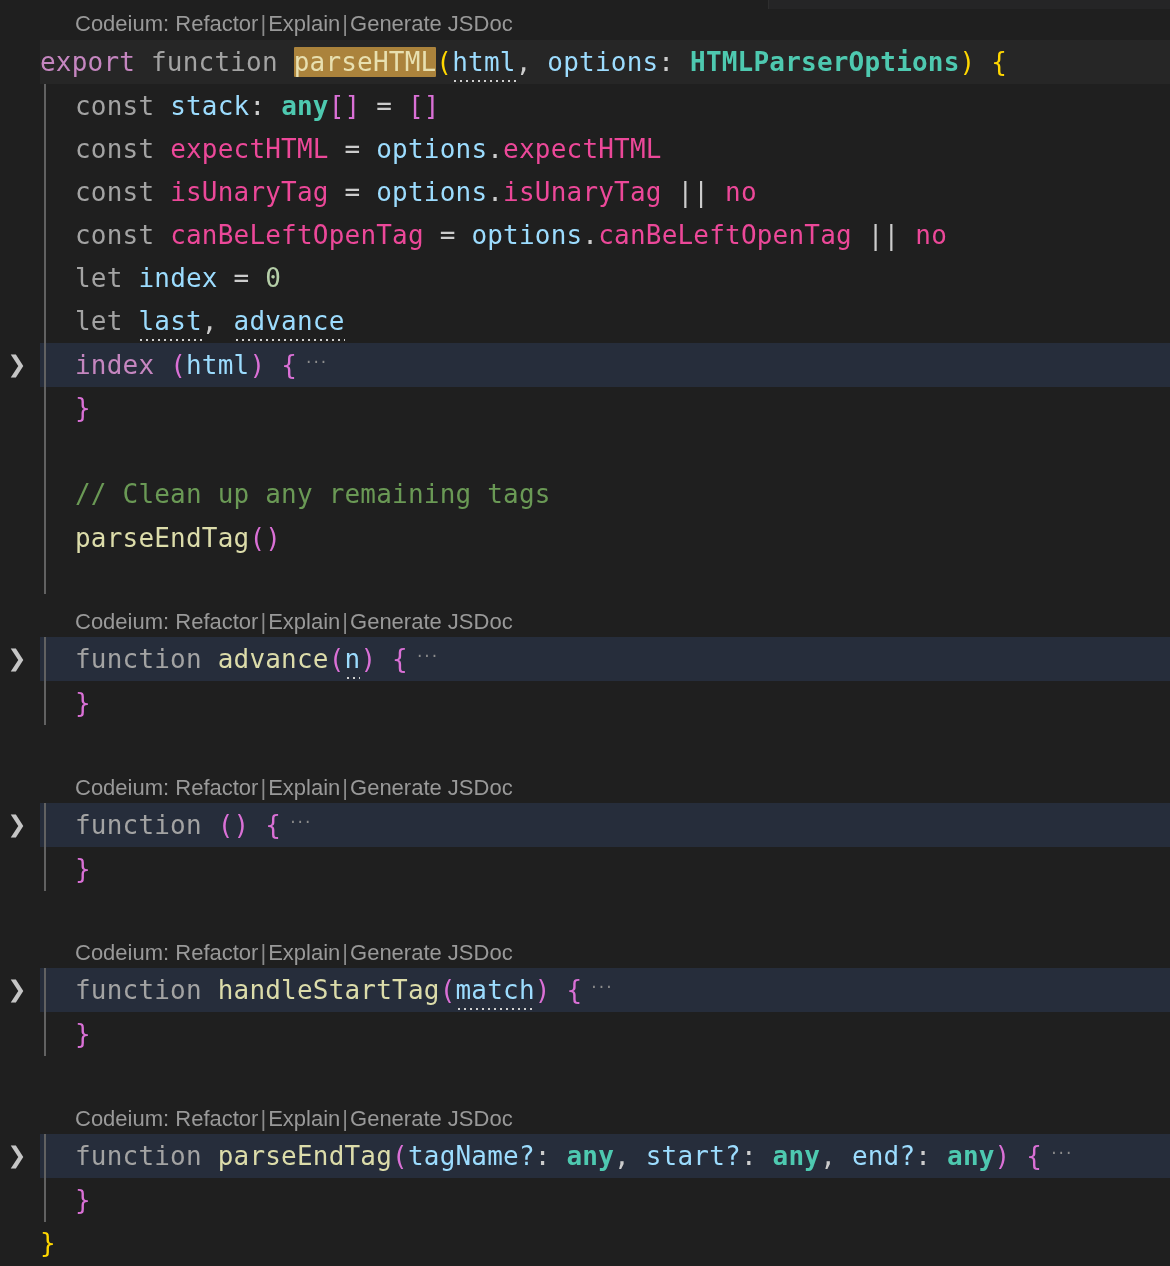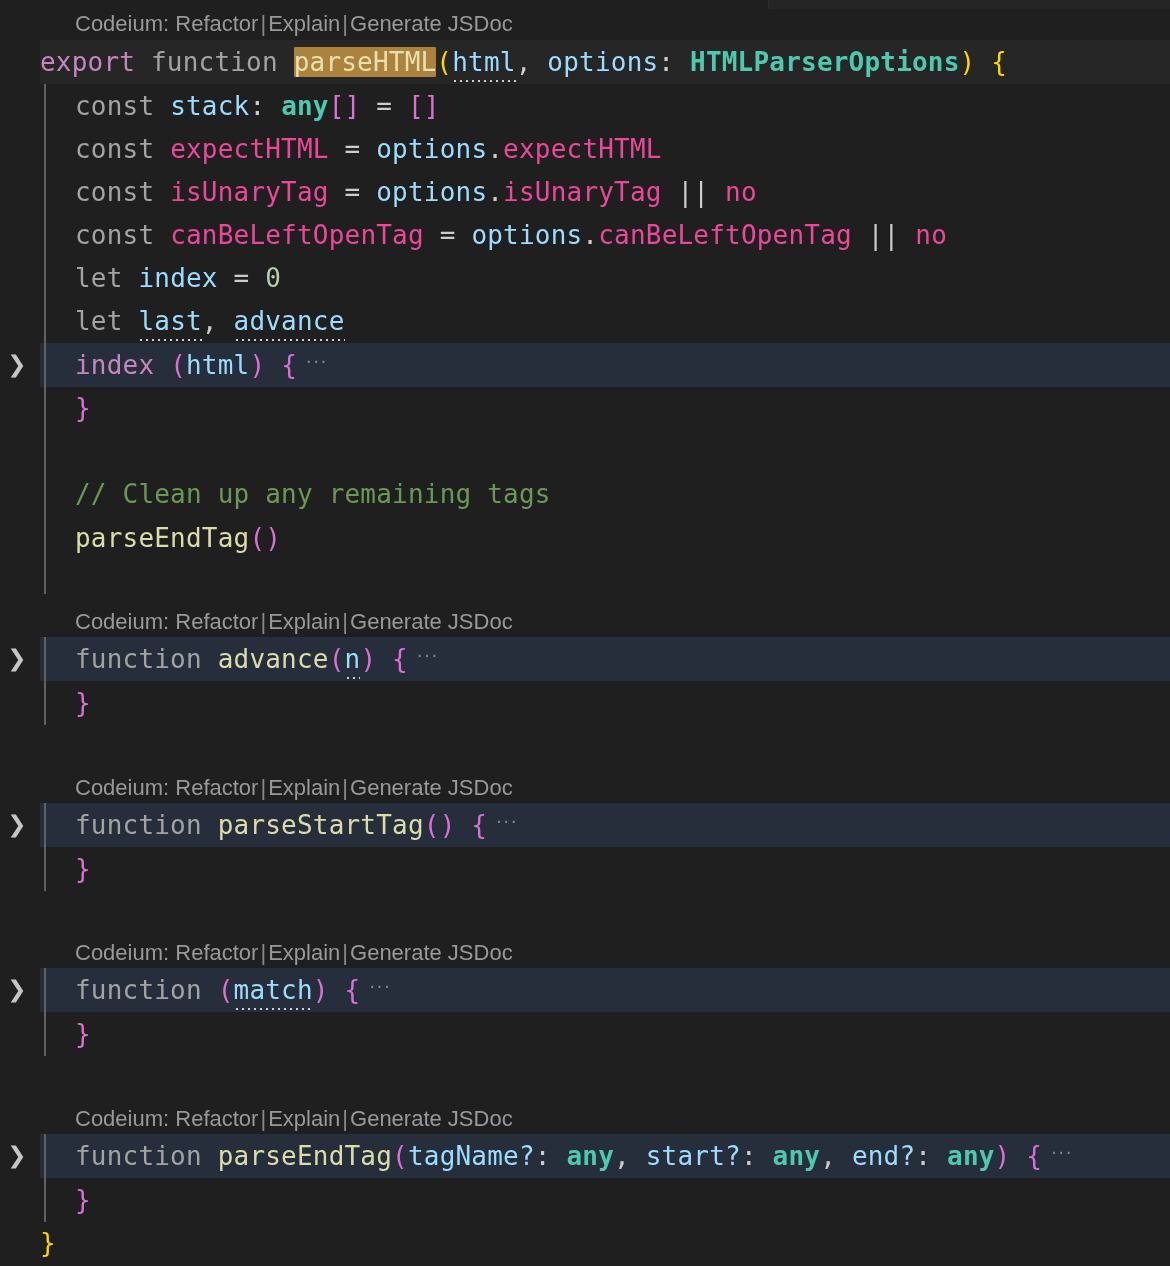--- a/index.html
+++ b/index.html
@@ -277,21 +277,21 @@
     <div class="row" style="top:770px;height:32px;">
       <div class="codelens" style="top:0;">
         <span>Codeium:</span><span>&nbsp;</span><span class="cl-link">Refactor</span><span class="cl-sep">|</span><span class="cl-link">Explain</span><span class="cl-sep">|</span><span class="cl-link">Generate JSDoc</span>
       </div>
     </div>
 
     <div class="row" style="top:803px;">
       <div class="rowbg folded"></div>
       <div class="fold-chevron">❯</div>
       <div class="code" style="left:75px;">
-        <span class="t-decl">function</span><span>&nbsp;</span><span class="t-fn">parseStartTag</span><span class="b-pink">()</span><span>&nbsp;</span><span class="b-pink">{</span><span class="fold-dots">···</span>
+        <span class="t-decl">function</span><span>&nbsp;</span><span class="b-pink">()</span><span>&nbsp;</span><span class="b-pink">{</span><span class="fold-dots">···</span>
       </div>
     </div>
 
     <div class="indent-guide" style="top:803px;height:88px;"></div>
 
     <div class="row" style="top:847px;">
       <div class="code" style="left:75px;">
         <span class="b-pink">}</span>
       </div>
     </div>
@@ -299,21 +299,21 @@
     <div class="row" style="top:935px;height:32px;">
       <div class="codelens" style="top:0;">
         <span>Codeium:</span><span>&nbsp;</span><span class="cl-link">Refactor</span><span class="cl-sep">|</span><span class="cl-link">Explain</span><span class="cl-sep">|</span><span class="cl-link">Generate JSDoc</span>
       </div>
     </div>
 
     <div class="row" style="top:968px;">
       <div class="rowbg folded"></div>
       <div class="fold-chevron">❯</div>
       <div class="code" style="left:75px;">
-        <span class="t-decl">function</span><span>&nbsp;</span><span class="b-pink">(</span><span class="t-var squig">match</span><span class="b-pink">)</span><span>&nbsp;</span><span class="b-pink">{</span><span class="fold-dots">···</span>
+        <span class="t-decl">function</span><span>&nbsp;</span><span class="t-fn">handleStartTag</span><span class="b-pink">(</span><span class="t-var squig">match</span><span class="b-pink">)</span><span>&nbsp;</span><span class="b-pink">{</span><span class="fold-dots">···</span>
       </div>
     </div>
 
     <div class="indent-guide" style="top:968px;height:88px;"></div>
 
     <div class="row" style="top:1012px;">
       <div class="code" style="left:75px;">
         <span class="b-pink">}</span>
       </div>
     </div>

